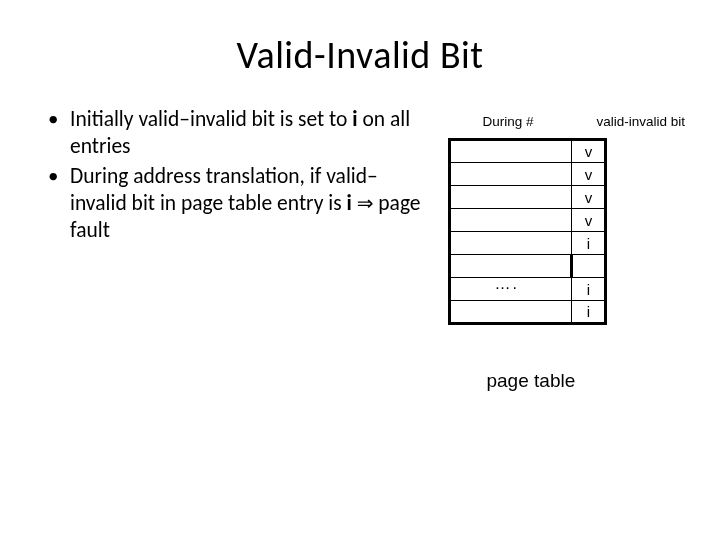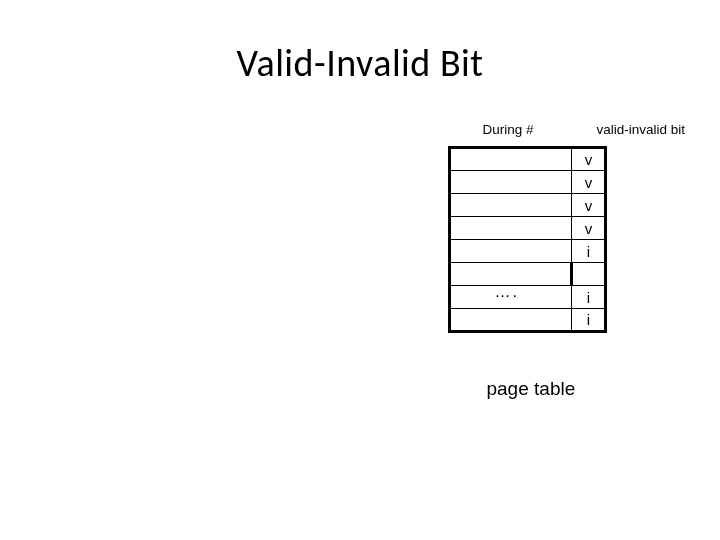--- a/index.html
+++ b/index.html
@@ -9,21 +9,21 @@
     height: 540px;
     background: #ffffff;
     font-family: Calibri, "Segoe UI", Arial, sans-serif;
     color: #000;
   }
   .slide {
     position: relative;
     width: 720px;
     height: 484px;
     box-sizing: border-box;
-    padding: 40px 36px 0 36px;
+    padding: 32px 36px 0 36px;
   }
   .title {
     font-size: 38px;
     font-weight: 400;
     text-align: center;
     margin: 0 0 28px 0;
     letter-spacing: 0.5px;
   }
   .content {
     display: flex;
@@ -142,20 +142,27 @@
 <body>
 
 <div class="slide">
 
   <h1 class="title">Valid-Invalid Bit</h1>
 
   <div class="content">
 
     <div class="bullets">
       <ul>
+        <li>
+          <span>Initially valid–invalid bit is set to </span><span class="bold">i</span><span> on all entries</span>
+        </li>
+        <li>
+          <span>During address translation, if valid–invalid bit in page table entry is </span><span class="bold">i</span>
+          <span class="arrow">⇒</span><span> page fault</span>
+        </li>
       </ul>
     </div>
 
     <div class="figure">
       <div class="headers">
         <div class="hdr-frame">During #</div>
         <div class="hdr-vib">valid-invalid bit</div>
       </div>
 
       <div class="table-wrap">

